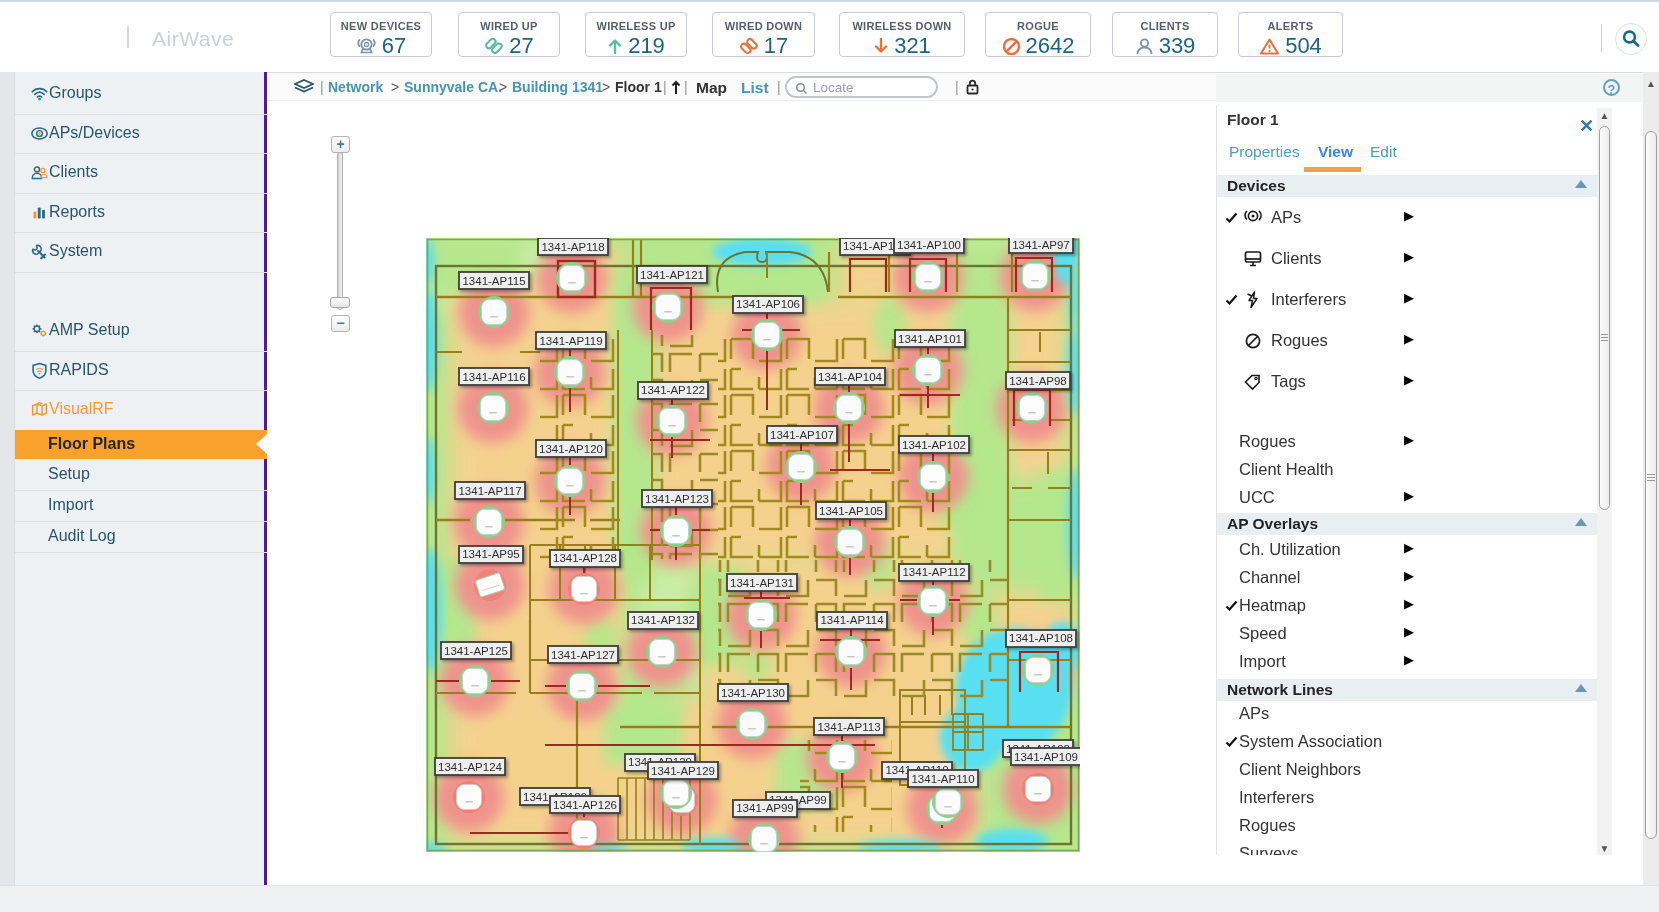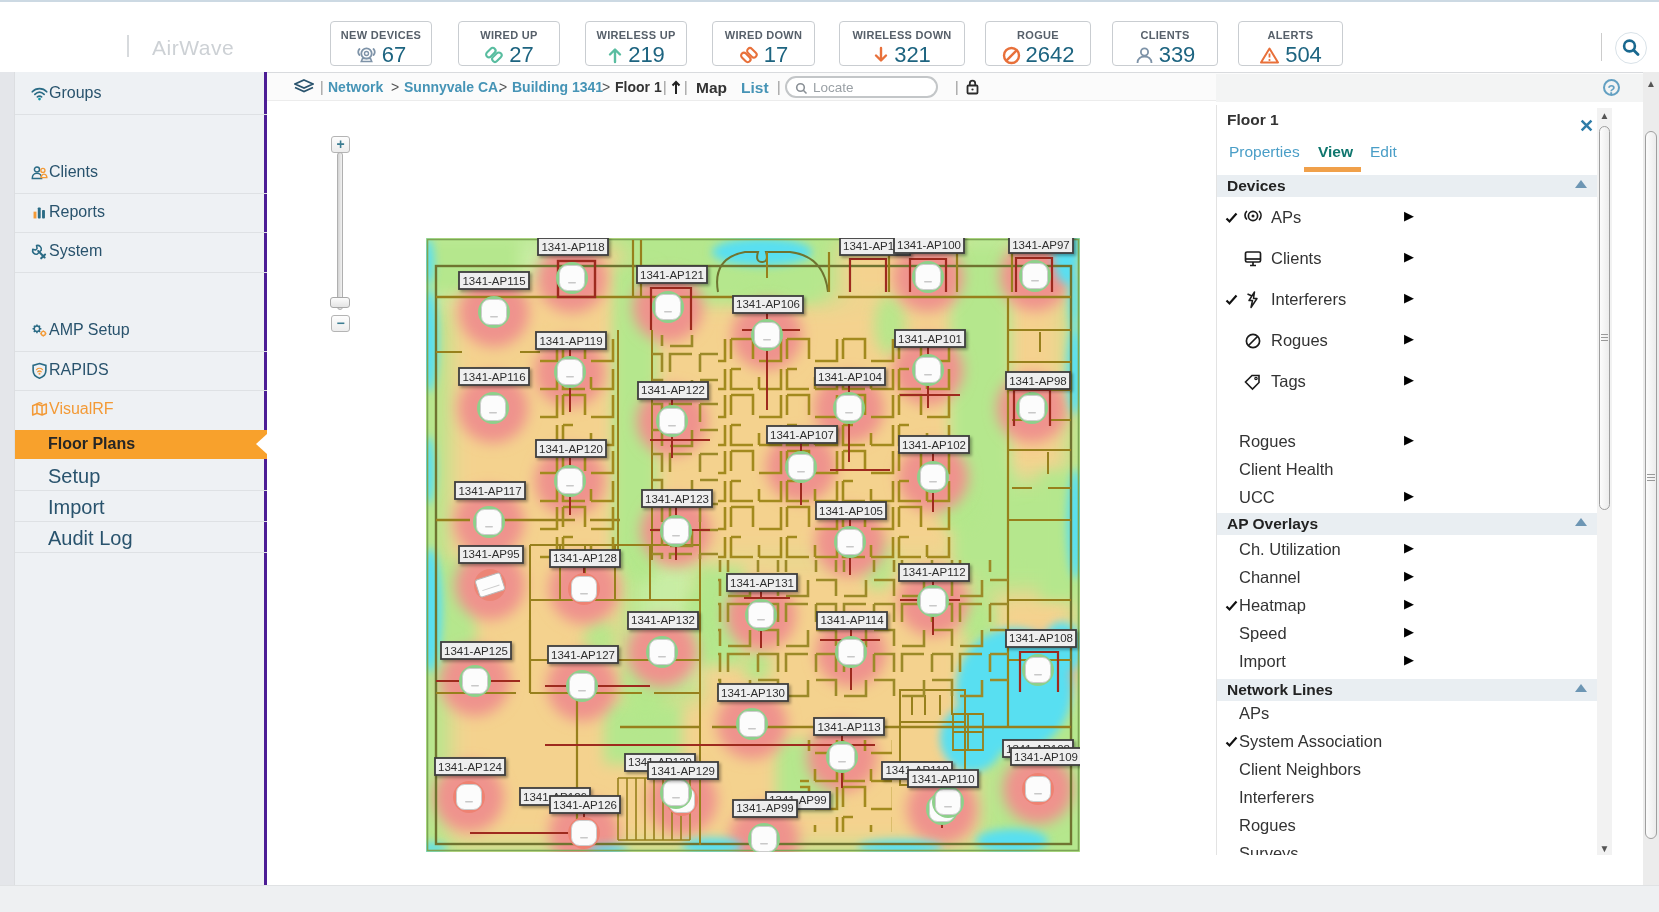--- a/index.html
+++ b/index.html
@@ -1,19 +1,19 @@
 <!DOCTYPE html>
 <html><head><meta charset="utf-8"><style>
 * { margin:0; padding:0; box-sizing:border-box; }
 html,body { width:1659px; height:912px; overflow:hidden; font-family:"Liberation Sans", sans-serif; background:#fff; }
 #page { position:relative; width:1659px; height:912px; }
 .abs { position:absolute; }
 
 #topline { left:0; top:0; width:1659px; height:2px; background:#ccd9e3; }
-#header { left:0; top:11px; width:1659px; height:82px; background:#fff; border-bottom:3px solid #22c55e; }
+#header { left:0; top:2px; width:1659px; height:82px; background:#fff; border-bottom:3px solid #22c55e; }
 #logo { position:absolute; left:152px; top:25px; font-size:21px; color:#cdd1d5; letter-spacing:0.5px; }
 #logobar { position:absolute; left:127px; top:24px; width:2px; height:22px; background:#d7dadd; }
 .sbox { position:absolute; top:10px; height:45px; background:#fff; border:1px solid #c9cdd1; border-radius:4px; text-align:center; }
 .slab { font-size:11px; font-weight:bold; color:#57606a; margin-top:7px; letter-spacing:0.3px; }
 .sval { display:flex; align-items:center; justify-content:center; gap:5px; margin-top:1px; }
 .sval span { font-size:22px; color:#1d6480; }
 #logout { position:absolute; left:1504px; top:27px; font-size:16px; color:#be185d;margin-top:47px; }
 #logoutbar { position:absolute; left:1601px; top:22px; width:1px; height:28px; background:#ccc; }
 #searchbtn { position:absolute; left:1615px; top:21px; width:32px; height:32px; border:1px solid #d9e2e8; border-radius:50%; }
 
@@ -21,21 +21,21 @@
 #sidestrip { position:absolute; left:0; top:0; width:15px; height:813px; background:#e4e6ea; border-right:1px solid #dcdee1; }
 .mitem { position:absolute; left:15px; width:252px; height:39.5px; border-bottom:1px solid #dee1e4; }
 .micon { position:absolute; left:15px; top:10px; }
 .micon svg { width:19px; height:17px; }
 .mtext { position:absolute; left:34px; top:9px; font-size:16px; color:#29536d; }
 .vrf .mtext { color:#f39a36; }
 #floorplans { position:absolute; left:15px; top:358px; width:252px; height:29px; background:#f8a12c; }
 #floorplans span { position:absolute; left:33px; top:5px; font-size:16px; font-weight:bold; color:#262626; }
 #fpnotch { position:absolute; right:0; top:4px; width:0; height:0; border-top:10.5px solid transparent; border-bottom:10.5px solid transparent; border-right:11px solid #fff; }
 .subitem { position:absolute; left:15px; width:252px; height:30.5px; border-bottom:1px solid #dee1e4; }
-.subitem span { position:absolute; left:33px; top:5px; font-size:20px; color:#29536d; }
+.subitem span { position:absolute; left:33px; top:5px; font-size:16px; color:#29536d; }
 
 #main { left:267px; top:72px; width:1376px; height:813px; background:#fff; }
 #toolbar { position:absolute; left:0; top:0; width:1376px; height:29px; background:#fbfbfb; border-top:1px solid #d9dbde; border-bottom:1px solid #ececec; }
 #toolbarR { position:absolute; left:949px; top:1px; width:427px; height:28px; background:#f3f4f4; }
 .tb { position:absolute; top:6px; font-size:14px; }
 .tsep { color:#999; }
 .blue { color:#4694b6; font-weight:bold; }
 .dark { color:#333; font-weight:bold; }
 #locate { position:absolute; left:518px; top:3px; width:153px; height:22px; border:2px solid #c3c6c8; border-radius:12px; background:#fff; }
 #locate span { position:absolute; left:26px; top:2px; font-size:13.5px; color:#9aa0a5; }
@@ -43,21 +43,21 @@
 
 #zoomplus, #zoomminus { position:absolute; width:19px; height:17px; background:linear-gradient(#fdfdfd,#ededed); border:1px solid #b4b4b4; border-radius:3px; color:#3c7d92; font-size:14px; font-weight:bold; text-align:center; line-height:15px; }
 #zoomtrack { position:absolute; left:70px; top:80px; width:6px; height:158px; background:linear-gradient(90deg,#d2d2d2,#f2f2f2); border:1px solid #b0b0b0; border-radius:3px; }
 #zoomhandle { position:absolute; left:63px; top:225px; width:20px; height:11px; background:linear-gradient(#fcfcfc,#e4e4e4); border:1px solid #a8a8a8; border-radius:3px; }
 
 #panel { left:1216px; top:105px; width:396px; height:750px; background:#fff; border-left:1px solid #e3e3e3; overflow:hidden; }
 #ptitle { position:absolute; left:10px; top:6px; font-size:15.5px; font-weight:bold; color:#333; }
 #pclose { position:absolute; left:362px; top:10px; font-size:18px; color:#2e7ca8; font-weight:bold; }
 .ptab { position:absolute; top:38px; font-size:15.5px; }
 .ptab.blue { font-weight:normal; color:#4a9ec7; }
-#tabview { color:#0f766e; font-weight:bold; }
+#tabview { color:#3b82f6; font-weight:bold; }
 #tabunder { position:absolute; left:87px; top:62px; width:57px; height:5px; background:#f0a04a; }
 .phead { position:absolute; left:0; width:380px; height:22px; background:#e9eef2; }
 .phead b { position:absolute; left:10px; top:2px; font-size:15.5px; color:#222; }
 .phead .tri { position:absolute; right:10px; top:5px; width:0; height:0; border-left:6px solid transparent; border-right:6px solid transparent; border-bottom:8px solid #6d96b4; }
 .prow { position:absolute; left:0; width:380px; }
 .pchk { position:absolute; left:8px; top:50%; margin-top:-6px; }
 .picon { position:absolute; left:26px; top:50%; margin-top:-9px; }
 .plab { position:absolute; top:50%; margin-top:-10px; font-size:16.5px; color:#333; }
 .parr { position:absolute; left:187px; top:50%; margin-top:-10px; font-size:13px; color:#000; }
 
@@ -167,20 +167,28 @@
         </svg></div>
 </div>
 <div class="abs" id="sidebar">
   <div id="sidestrip"></div>
   <div class="mitem " style="top:3px">
         <span class="micon"><svg width="22" height="20" viewBox="0 0 22 20">
             <path d="M2.5 8 C7 3 15 3 19.5 8 M5.5 11 C9 7.5 13 7.5 16.5 11 M8.5 14 C10 12.8 12 12.8 13.5 14" fill="none" stroke="#2a6b85" stroke-width="1.9" stroke-linecap="round"></path>
             <circle cx="11" cy="16.5" r="1.6" fill="#0e9aa7"></circle>
           </svg></span>
         <span class="mtext">Groups</span>
+      </div>
+      <div class="mitem " style="top:42.5px">
+        <span class="micon"><svg width="22" height="20" viewBox="0 0 22 20">
+            <ellipse cx="11" cy="10" rx="9" ry="6.5" fill="none" stroke="#2a6b85" stroke-width="1.9"></ellipse>
+            <circle cx="11" cy="10" r="3.4" fill="none" stroke="#2a6b85" stroke-width="1.7"></circle>
+            <circle cx="11" cy="10" r="1.4" fill="#f39a36"></circle>
+          </svg></span>
+        <span class="mtext">APs/Devices</span>
       </div>
       <div class="mitem " style="top:82px">
         <span class="micon"><svg width="22" height="20" viewBox="0 0 22 20">
             <circle cx="8" cy="6.5" r="3" fill="none" stroke="#2a6b85" stroke-width="1.7"></circle>
             <path d="M2.5 17 C2.5 12.5 5.5 11 8 11 C10.5 11 13.5 12.5 13.5 17 Z" fill="none" stroke="#2a6b85" stroke-width="1.7"></path>
             <circle cx="15" cy="7.5" r="2.4" fill="none" stroke="#f39a36" stroke-width="1.6"></circle>
             <path d="M12.8 16 C13.2 12.8 15.5 11.8 16.5 12 C18.2 12.3 19.6 13.8 19.7 16Z" fill="none" stroke="#f39a36" stroke-width="1.6"></path>
           </svg></span>
         <span class="mtext">Clients</span>
       </div>

